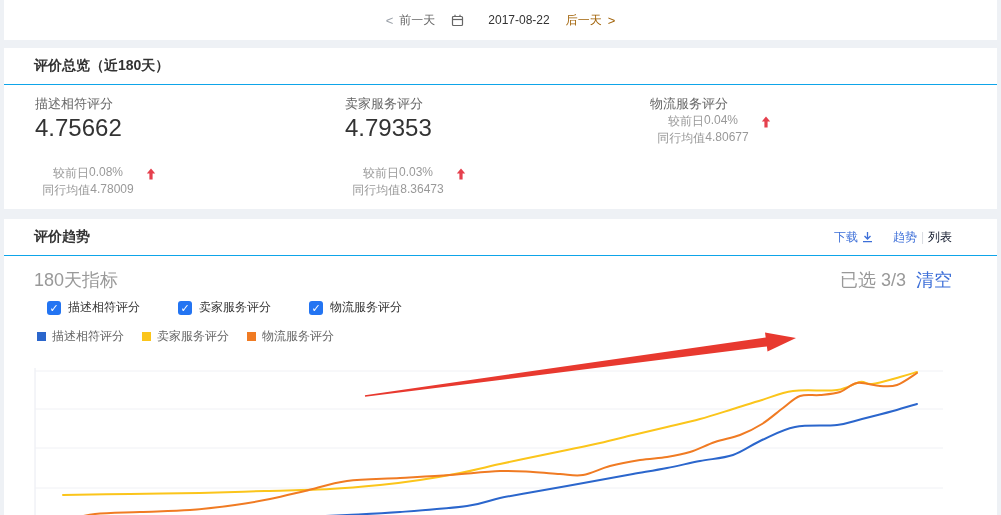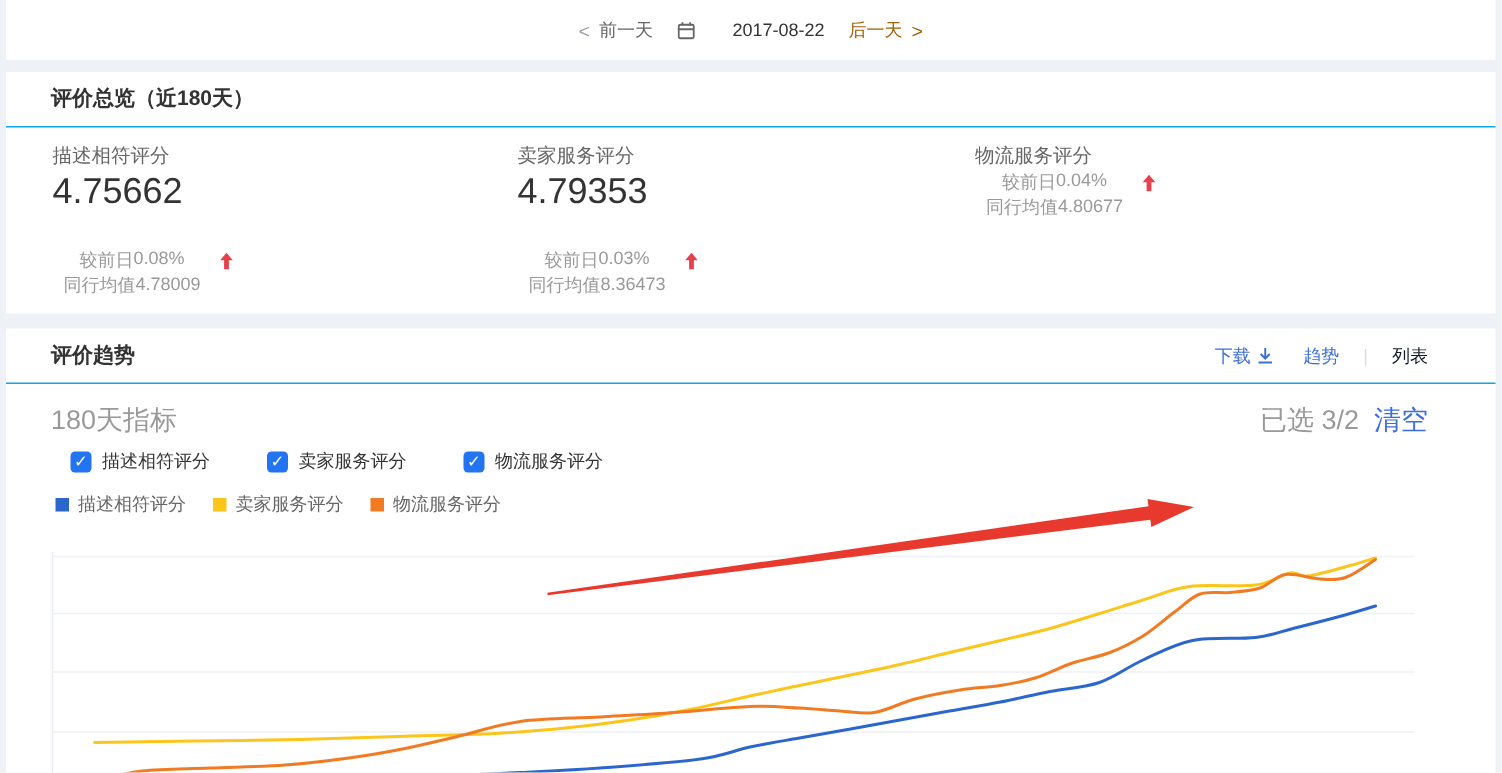--- a/index.html
+++ b/index.html
@@ -39,21 +39,21 @@
   .metric:last-child { flex:1; }
   .m-label { font-size:13px; color:#666; }
   .m-value { font-size:24px; line-height:26px; color:#333; margin:2px 0 24px; }
   .m-row { display:flex; align-items:center; height:17px; font-size:12px; color:#999; }
   .m-pair { width:106px; display:flex; justify-content:center; }
   .trend-up-icon { color:var(--trend-red,#e5404d); margin-left:5px; display:flex; }
 
   
   .trend-actions { display:flex; align-items:center; gap:20px; font-size:12px; }
   .download { display:flex; align-items:center; gap:4px; color:var(--link-blue,#3d6fd8); cursor:pointer; }
-  .views { display:flex; align-items:center; gap:16px; }
+  .views { display:flex; align-items:center; gap:4px; }
   .view-on { color:var(--link-blue,#3d6fd8); cursor:pointer; }
   .view-sep { color:#d8dbe0; }
   .view-off { color:#0f172a; cursor:pointer; }
 
   
   .filters { padding:12px 45px 0 30px; }
   .f-row1 { display:flex; justify-content:space-between; font-size:18px; color:#999; }
   .f-right { display:flex; gap:10px; }
   .clear-btn { color:var(--link-blue,#3d6fd8); cursor:pointer; }
   .cb-row { display:flex; gap:38px; margin-top:7px; padding-left:13px; }
@@ -187,21 +187,21 @@
           <span class="view-sep">|</span>
           <span class="view-off">列表</span>
         </span>
       </div>
     </div>
 
     <div class="filters">
       <div class="f-row1">
         <span>180天指标</span>
         <span class="f-right">
-          <span>已选 3/2</span>
+          <span>已选 3/3</span>
           <span class="clear-btn">清空</span>
         </span>
       </div>
 
       <div class="cb-row">
         <span class="cb-item">
           <span class="cb">✓</span>
           <span class="cb-label">描述相符评分</span>
         </span>
         <span class="cb-item">

